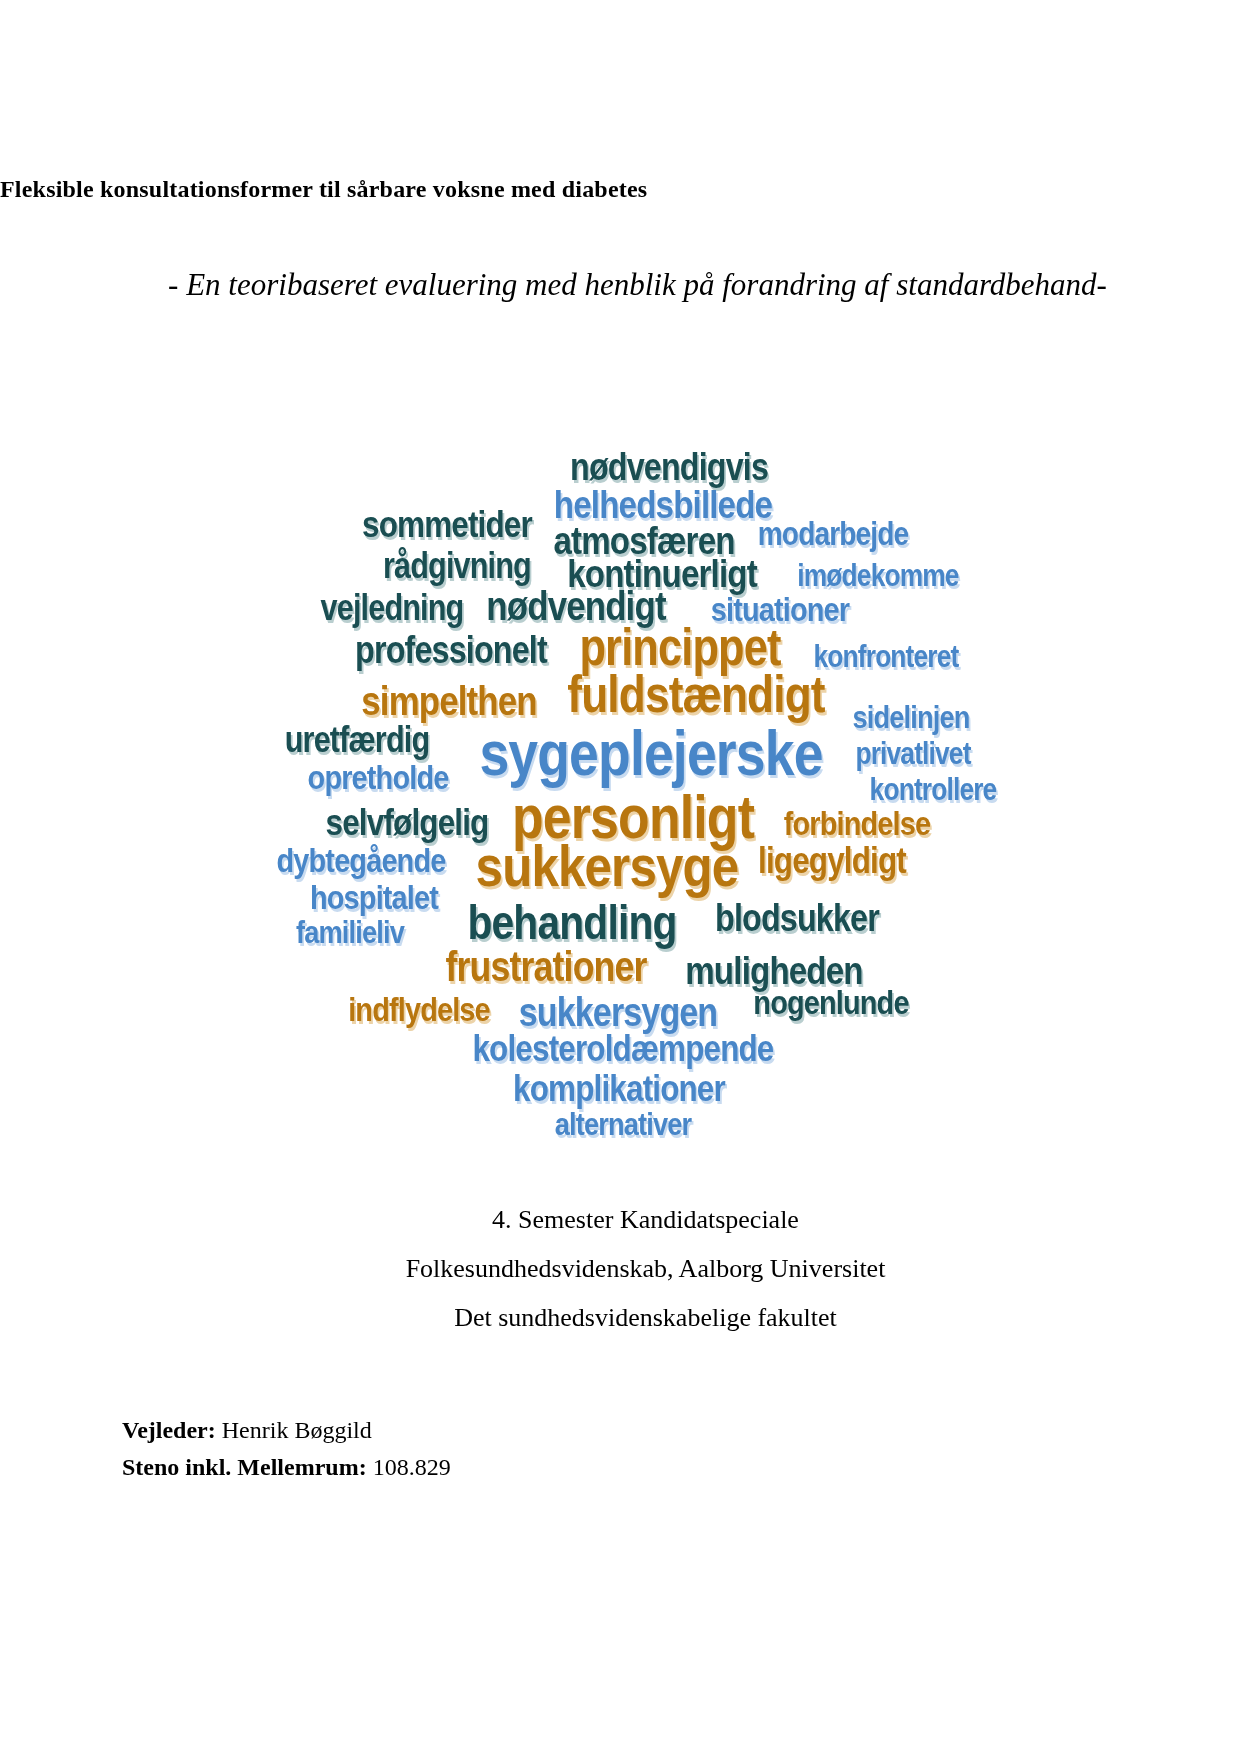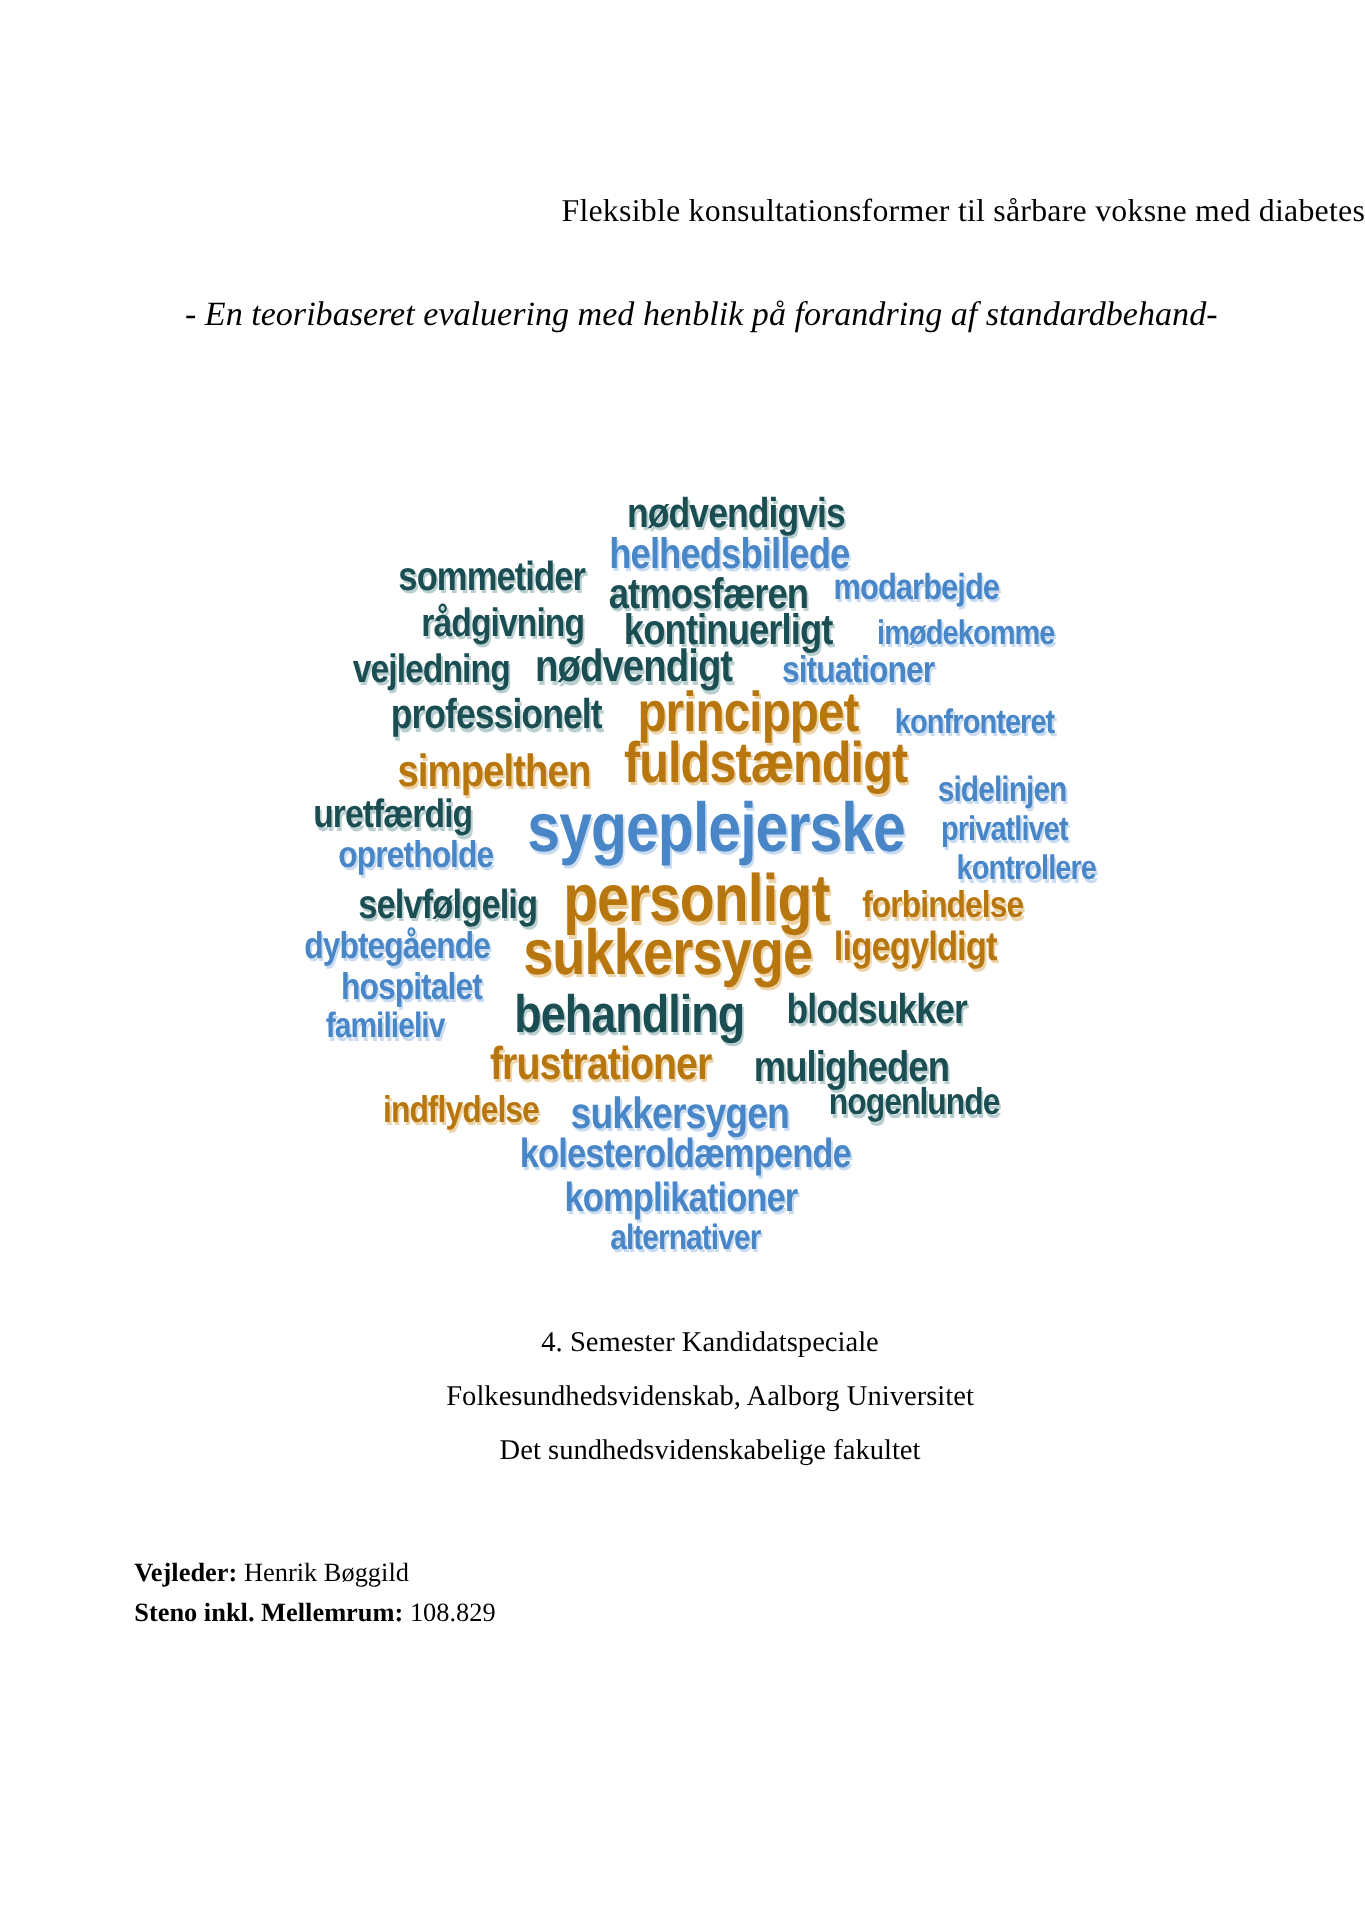--- a/index.html
+++ b/index.html
@@ -12,43 +12,44 @@
     overflow:hidden;
     font-family:"Liberation Serif", serif;
     color:#000000;
   }
   .title{
     position:absolute;
     top:176px;
     left:0;
     width:100%;
     margin:0;
-    text-align:right;
-    font-size:29px;
-    font-weight:normal;
+    text-align:left;
+    font-size:24px;
+    font-weight:bold;
     letter-spacing:.2px;
   }
   .subtitle{
     position:absolute;
     top:258px;
     left:0;
     width:100%;
     text-align:center;
     font-style:italic;
     font-size:31px;
     line-height:53px;
     padding-left:17px;
   }
   .word-cloud{
     position:absolute;
     top:0;
     left:0;
     width:100%;
     height:100%;
     pointer-events:none;
+    border-radius:30px;
   }
   .wc-word{
     position:absolute;
     transform:translate(-50%,-50%) scaleX(0.85);
     font-family:"Liberation Sans", sans-serif;
     font-weight:700;
     letter-spacing:-1px;
     white-space:nowrap;
     line-height:1;
   }

